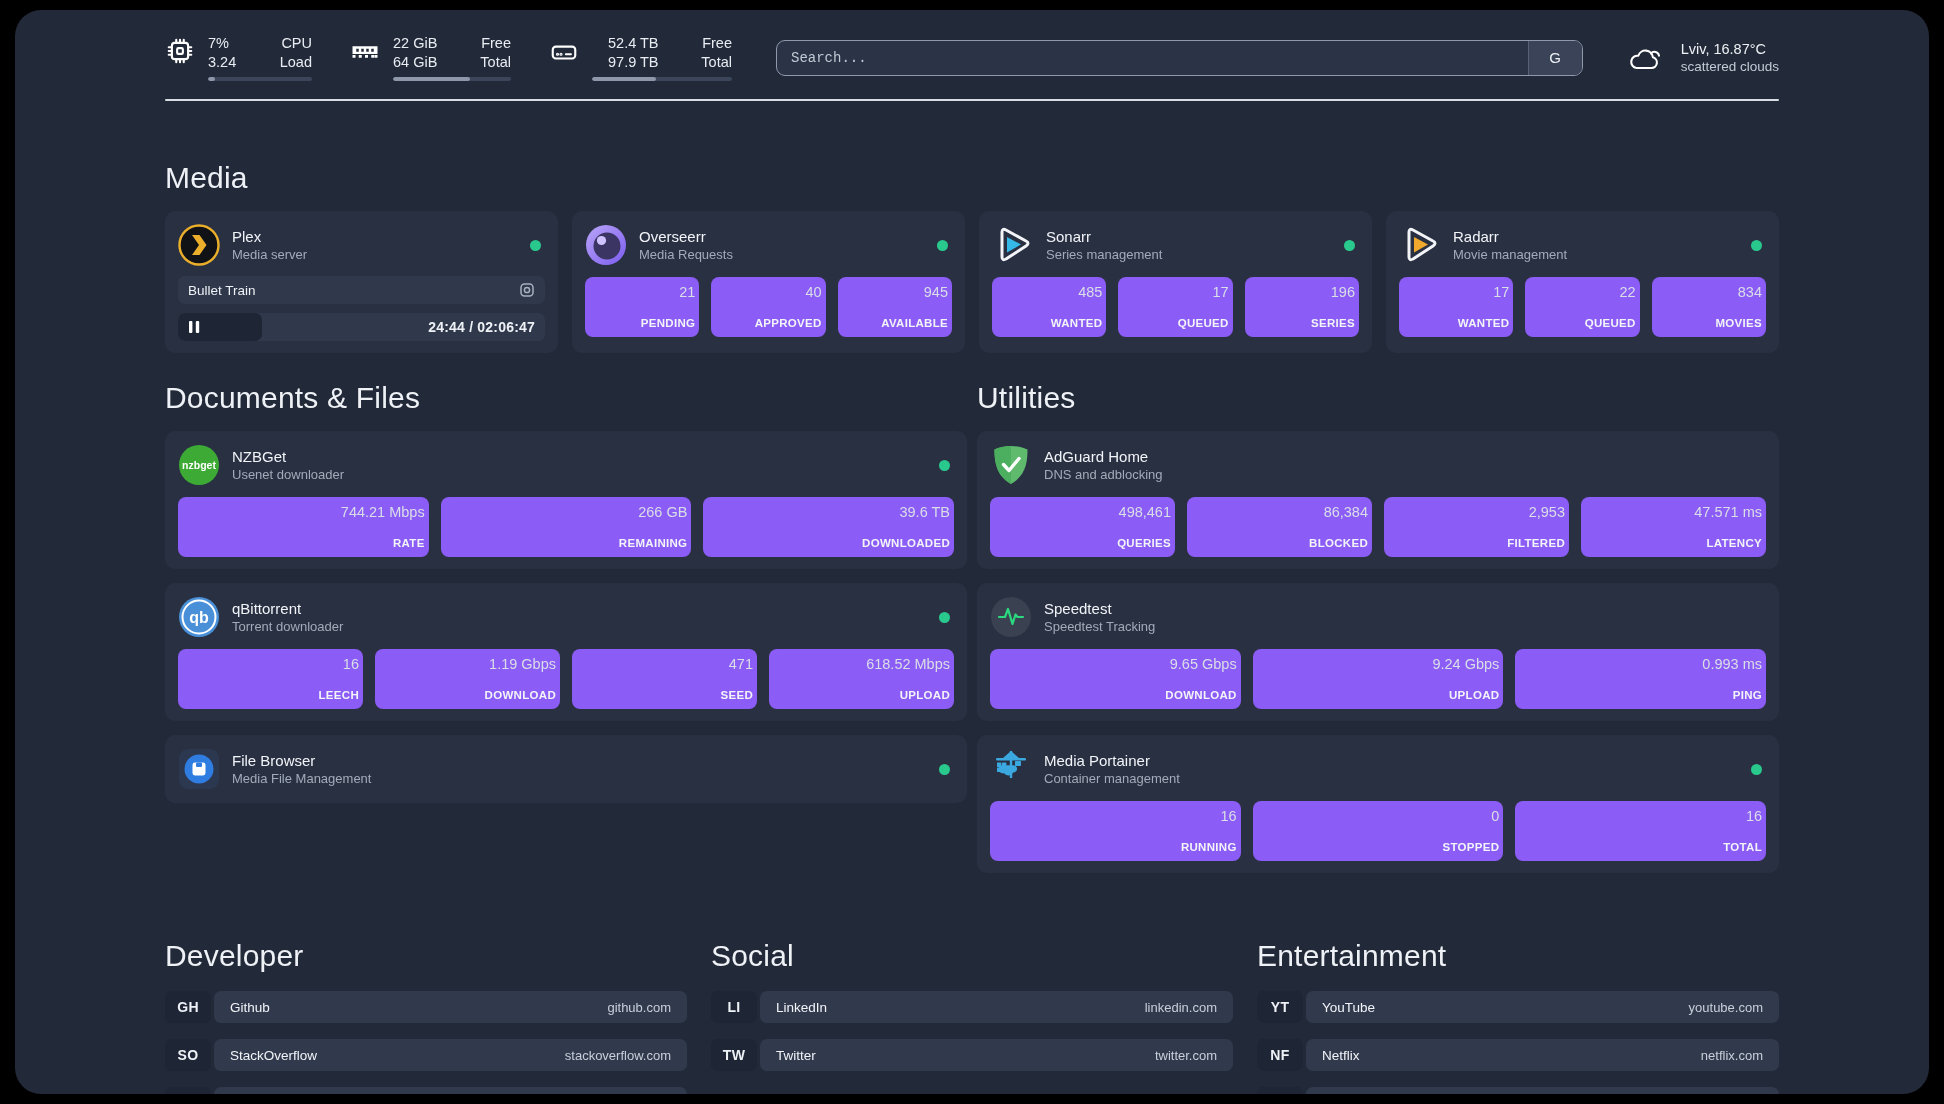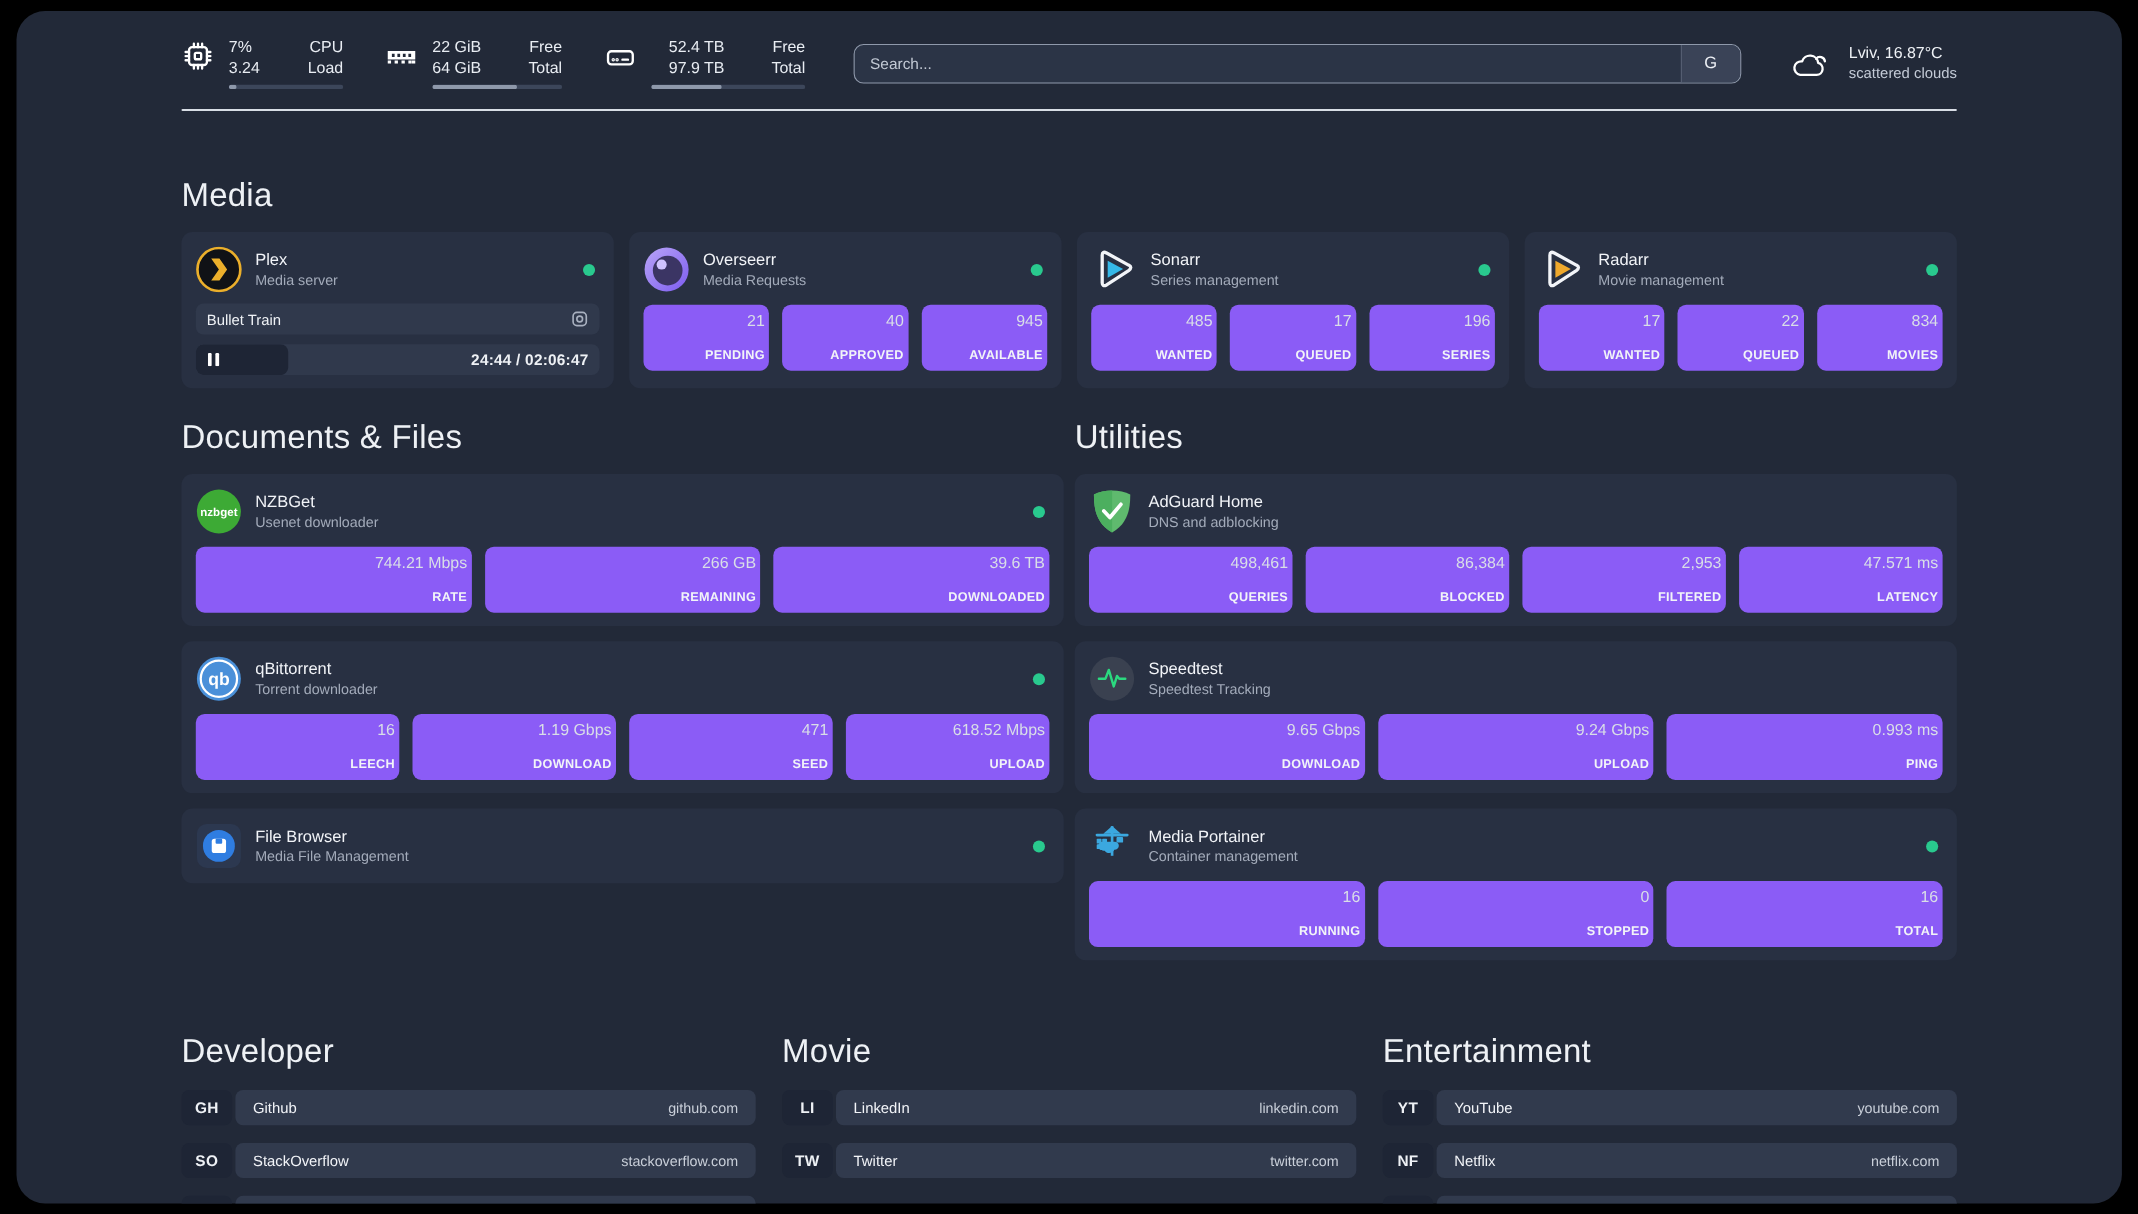--- a/index.html
+++ b/index.html
@@ -11,21 +11,21 @@
   .metric { display:flex; gap:13px; margin-right:38px; }
   .metric svg { width:30px; height:30px; margin-top:2px; }
   .metric-body { display:flex; flex-direction:column; }
   .metric-cols { display:flex; justify-content:space-between; gap:34px; min-width:104px; }
   .metric-col { display:flex; flex-direction:column; color:#e9edf3; font-size:14.5px; line-height:1.3; font-weight:500; }
   .metric-col.right { text-align:right; }
   .bar { margin-top:5px; height:4.5px; border-radius:3px; background:#3c465a; overflow:hidden; }
   .bar-fill { height:100%; border-radius:3px; background:#8e98aa; }
 
   .search-wrap { flex:1; max-width:990px; height:36px; margin:0 44px 0 6px; border:1.5px solid #8f99ab; border-radius:9px; background:#2b3446; display:flex; overflow:hidden; }
-  .search-wrap input { flex:1; background:transparent; border:0; outline:none; color:#d946ef; font-size:14px; padding:0 14px; font-family:Liberation Sans, sans-serif; }
+  .search-wrap input { flex:1; background:transparent; border:0; outline:none; color:#d946ef; font-size:14px; padding:0 14px; font-family:Liberation Mono, monospace; }
   .search-wrap input::placeholder { color:#c2c9d4; }
   .search-addon { width:54px; background:#3a4357; border-left:1px solid rgba(143,153,171,.35); color:#eef1f6; font-size:15px; font-weight:500; display:flex; align-items:center; justify-content:center; cursor:pointer; }
 
   .weather { display:flex; align-items:center; gap:18px; }
   .weather svg { width:36px; height:30px; }
   .weather-line1 { color:#eef1f5; font-size:14.5px; font-weight:500; }
   .weather-line2 { color:#c3cad6; font-size:13.5px; margin-top:2px; }
 
   .divider { height:2px; background:#e3e7ee; border-radius:1px; margin-top:18px; opacity:.95; }
 
@@ -525,21 +525,21 @@
       <div class="link-row">
         <div class="abbr">DT</div>
         <div class="pill">
           <span class="name">DEV</span>
           <span class="url">dev.to</span>
         </div>
       </div>
     </div>
 
     <div>
-      <div class="section-title link-title">Movie</div>
+      <div class="section-title link-title">Social</div>
       <div class="link-row">
         <div class="abbr">LI</div>
         <div class="pill">
           <span class="name">LinkedIn</span>
           <span class="url">linkedin.com</span>
         </div>
       </div>
       <div class="link-row">
         <div class="abbr">TW</div>
         <div class="pill">

